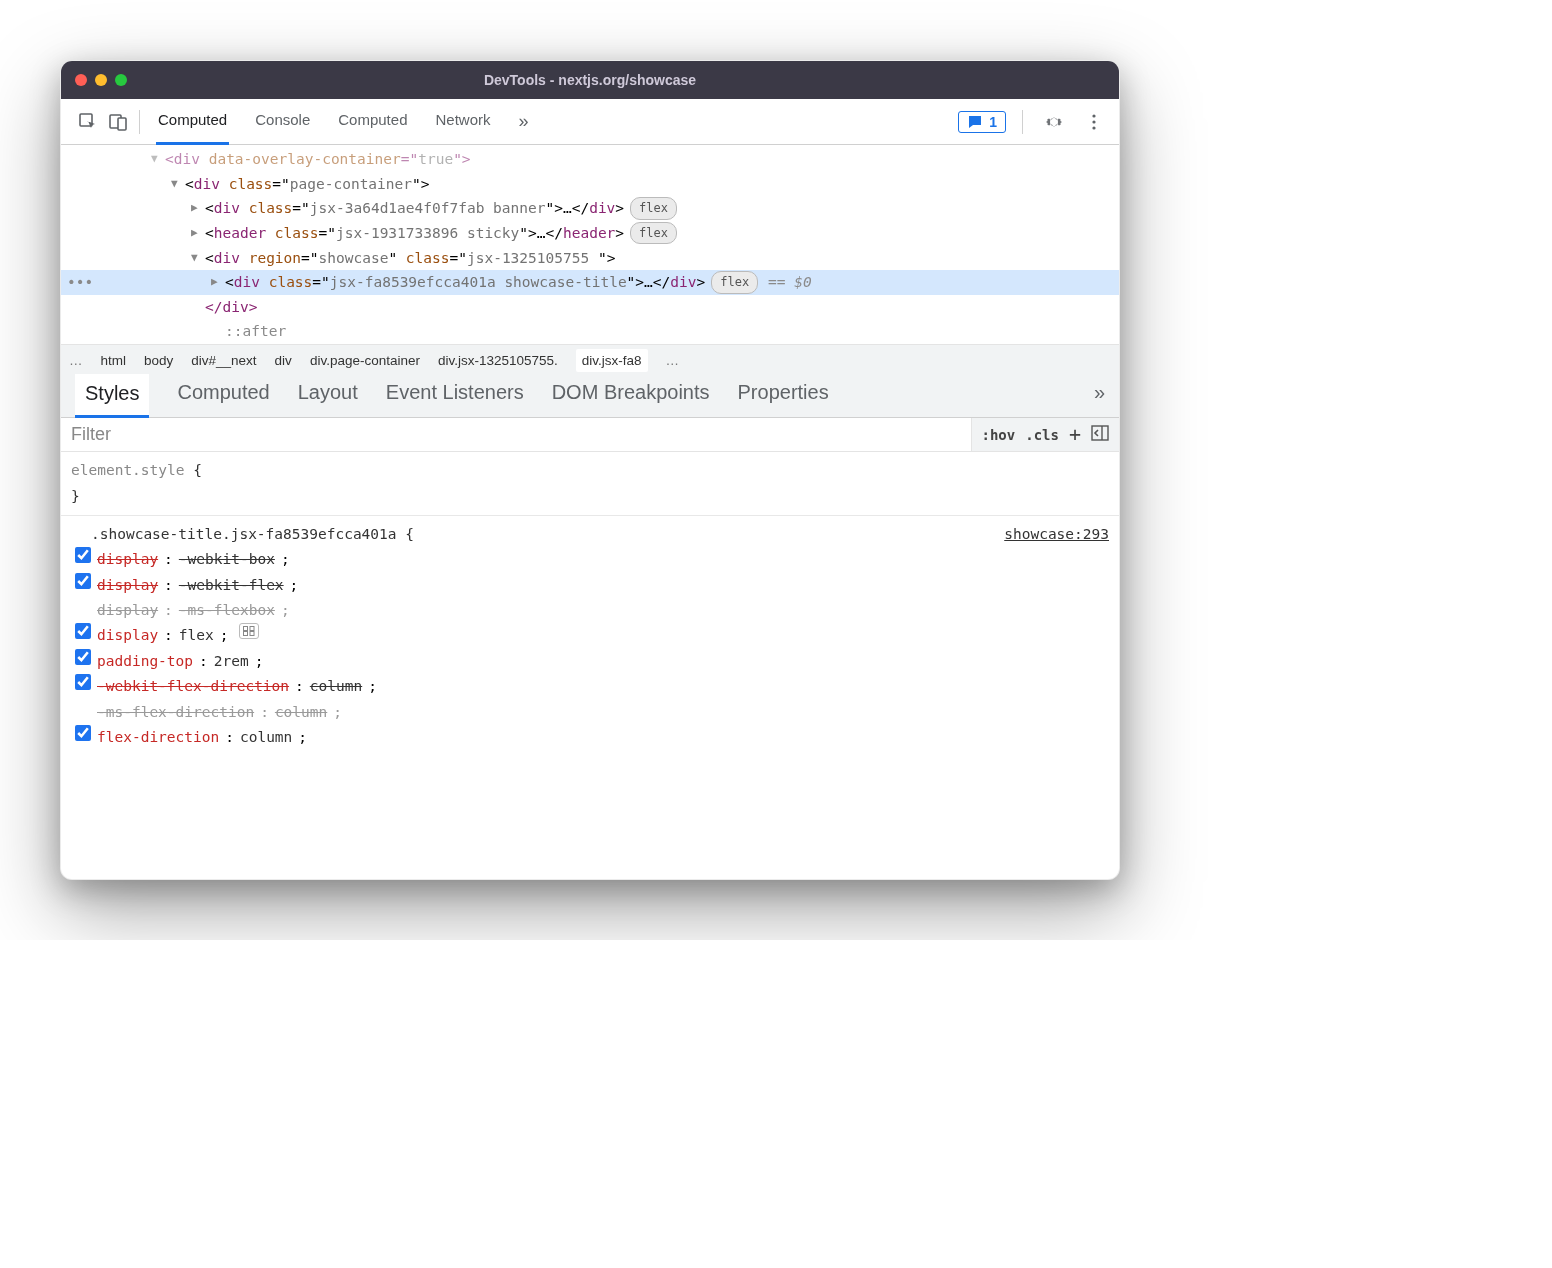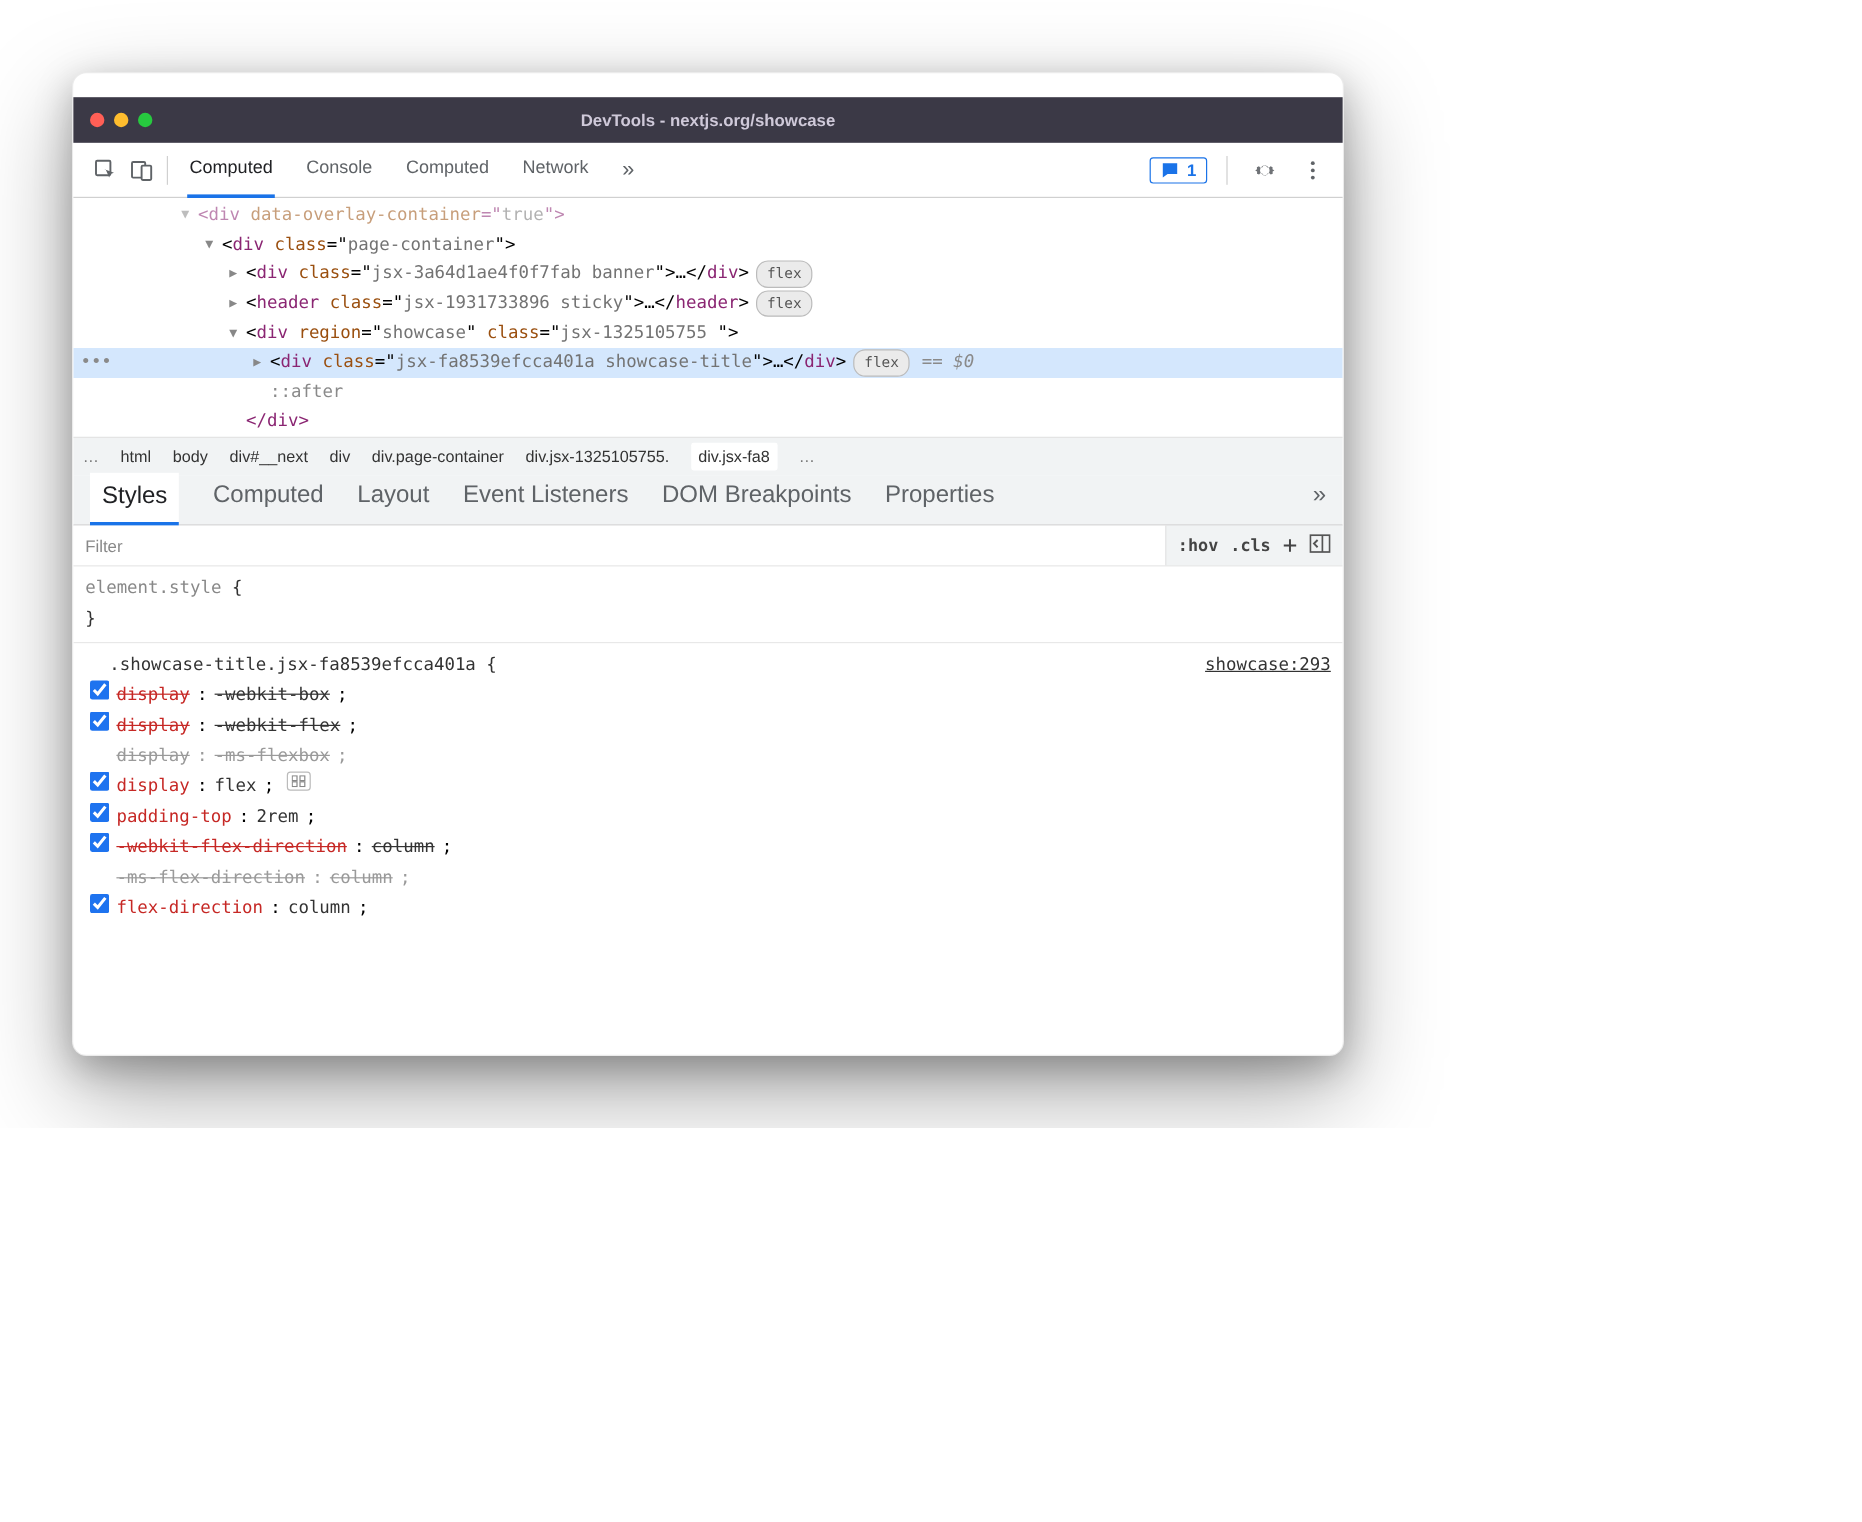--- a/index.html
+++ b/index.html
@@ -22,21 +22,20 @@
 
 
 .titlebar {
   height: 38px;
   background: #3b3946;
   display: flex;
   align-items: center;
   padding: 0 14px;
   position: relative;
   flex-shrink: 0;
-  margin-top: 20px;
 }
 .traffic { display: flex; gap: 8px; }
 .dot { width: 12px; height: 12px; border-radius: 50%; }
 .dot.red { background: #ff5f56; }
 .dot.yellow { background: #ffbd2e; }
 .dot.green { background: #27c93f; }
 .titlebar-title {
   position: absolute; left: 0; right: 0; text-align: center;
   color: #cfc9d9; font-size: 14px; font-weight: 600;
   pointer-events: none;
@@ -121,21 +120,21 @@
 .sub-tab.active { color:#202124; border-bottom-color:#1a73e8; font-weight:500; background:#fff; padding-left:10px; padding-right:10px; padding-top:8px; margin-bottom:-1px;}
 .sub-tabs .spacer { flex:1; }
 
 
 .filter-row {
   height:34px; display:flex; align-items:stretch;
   border-bottom:1px solid #e4e4e4;
   flex-shrink:0;
 }
 .filter-input {
-  flex:1; border:none; padding:0 10px; font-size:14px; color:#888; outline:none;
+  flex:1; border:none; padding:0 10px; font-size:18px; color:#888; outline:none;
 }
 .filter-input::placeholder{color:#888;}
 .filter-tools {
   display:flex; align-items:center; gap:10px; padding:0 10px;
   border-left:1px solid #e4e4e4; background:#f1f3f4; font-family:Menlo,monospace;
   font-size:14px; color:#444; font-weight:600;
 }
 .filter-tools .tool { cursor:pointer; }
 
 
@@ -259,27 +258,27 @@
       <div class="tree-row row-selected" style="position:relative;">
         <span class="row-ellipsis">•••</span>
         <span class="indent" style="width:150px"></span>
           <span class="disclosure">▶</span>
         <span>&lt;<span class="tag">div</span> <span class="attr-name">class</span>="<span class="attr-value">jsx-fa8539efcca401a showcase-title</span>"&gt;…&lt;/<span class="tag">div</span>&gt;</span>
         <span class="flex-pill">flex</span>
         <span class="row-selected-extras">== $0</span>
       </div>
 
       <div class="tree-row">
+        <span class="indent" style="width:144px"></span>
+        <span class="tag" style="color:#8a2572">&lt;/div&gt;</span>
+      </div>
+
+      <div class="tree-row">
         <span class="indent" style="width:164px"></span>
         <span class="pseudo" style="color:#8a8a8a">::after</span>
-      </div>
-
-      <div class="tree-row">
-        <span class="indent" style="width:144px"></span>
-        <span class="tag" style="color:#8a2572">&lt;/div&gt;</span>
       </div>
     </div>
 
     <div class="breadcrumb">
       <span class="bc-ellipsis bc-item">…</span>
       <span class="bc-item">html</span>
       <span class="bc-item">body</span>
       <span class="bc-item">div#__next</span>
       <span class="bc-item">div</span>
       <span class="bc-item">div.page-container</span>

